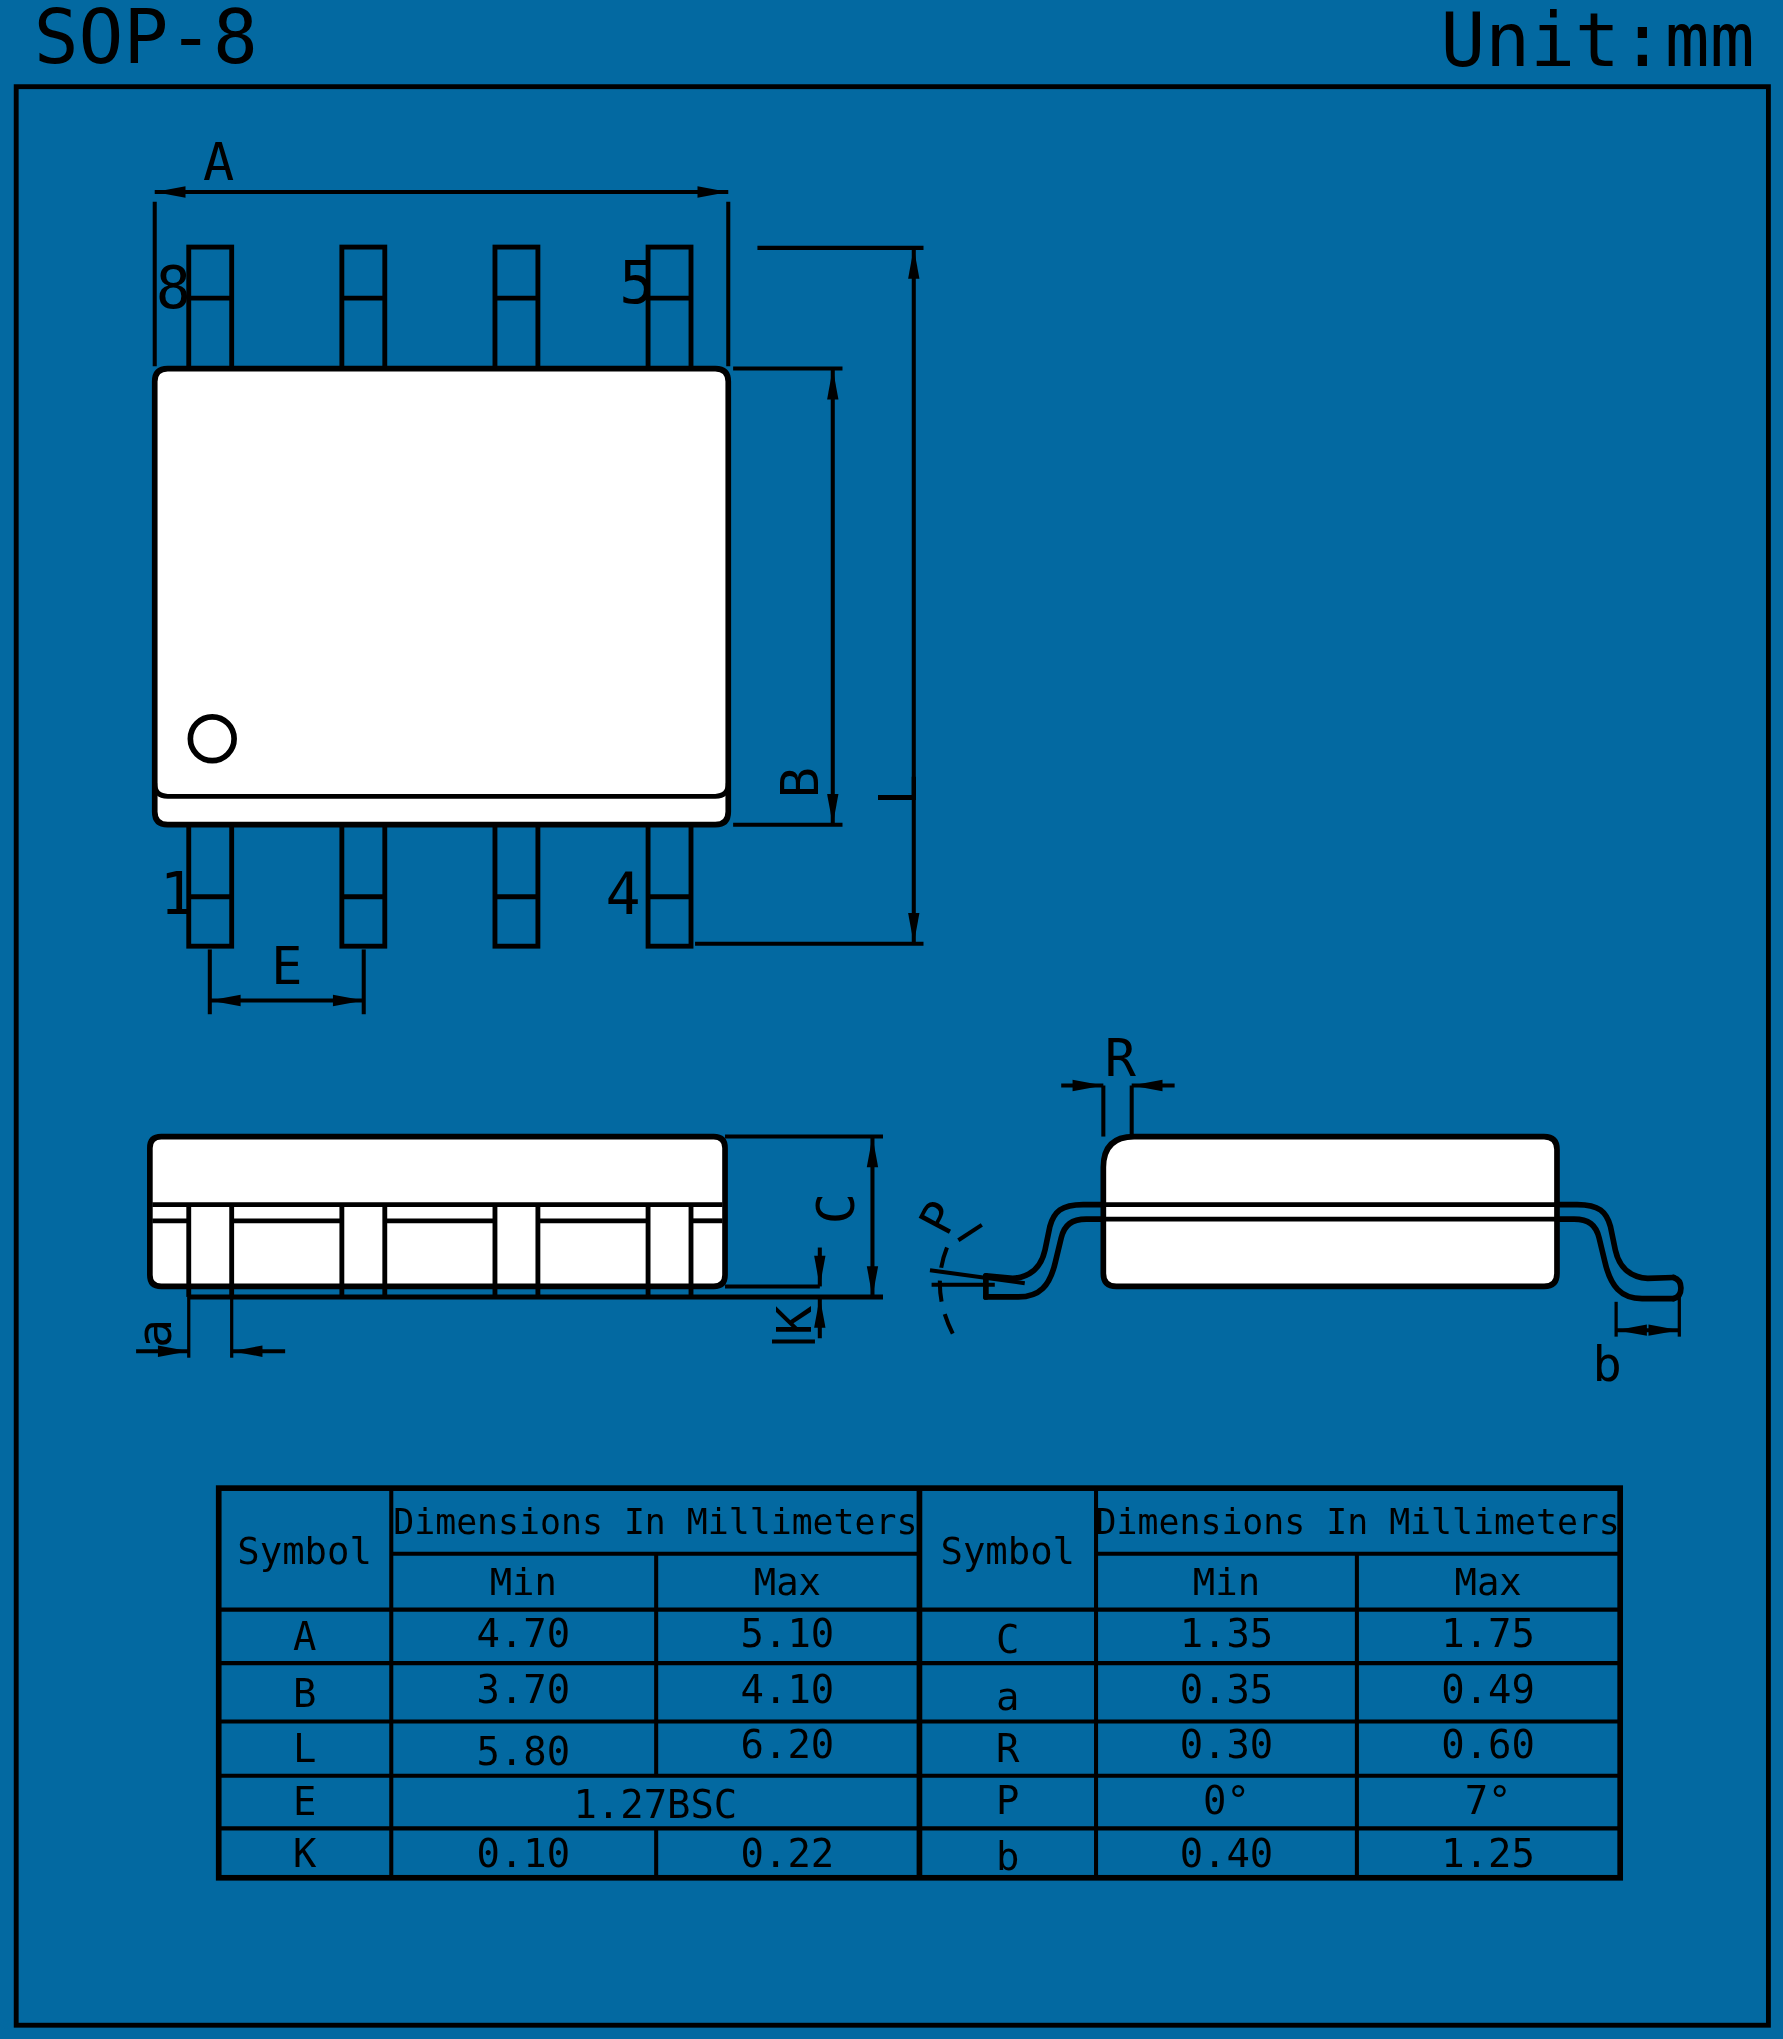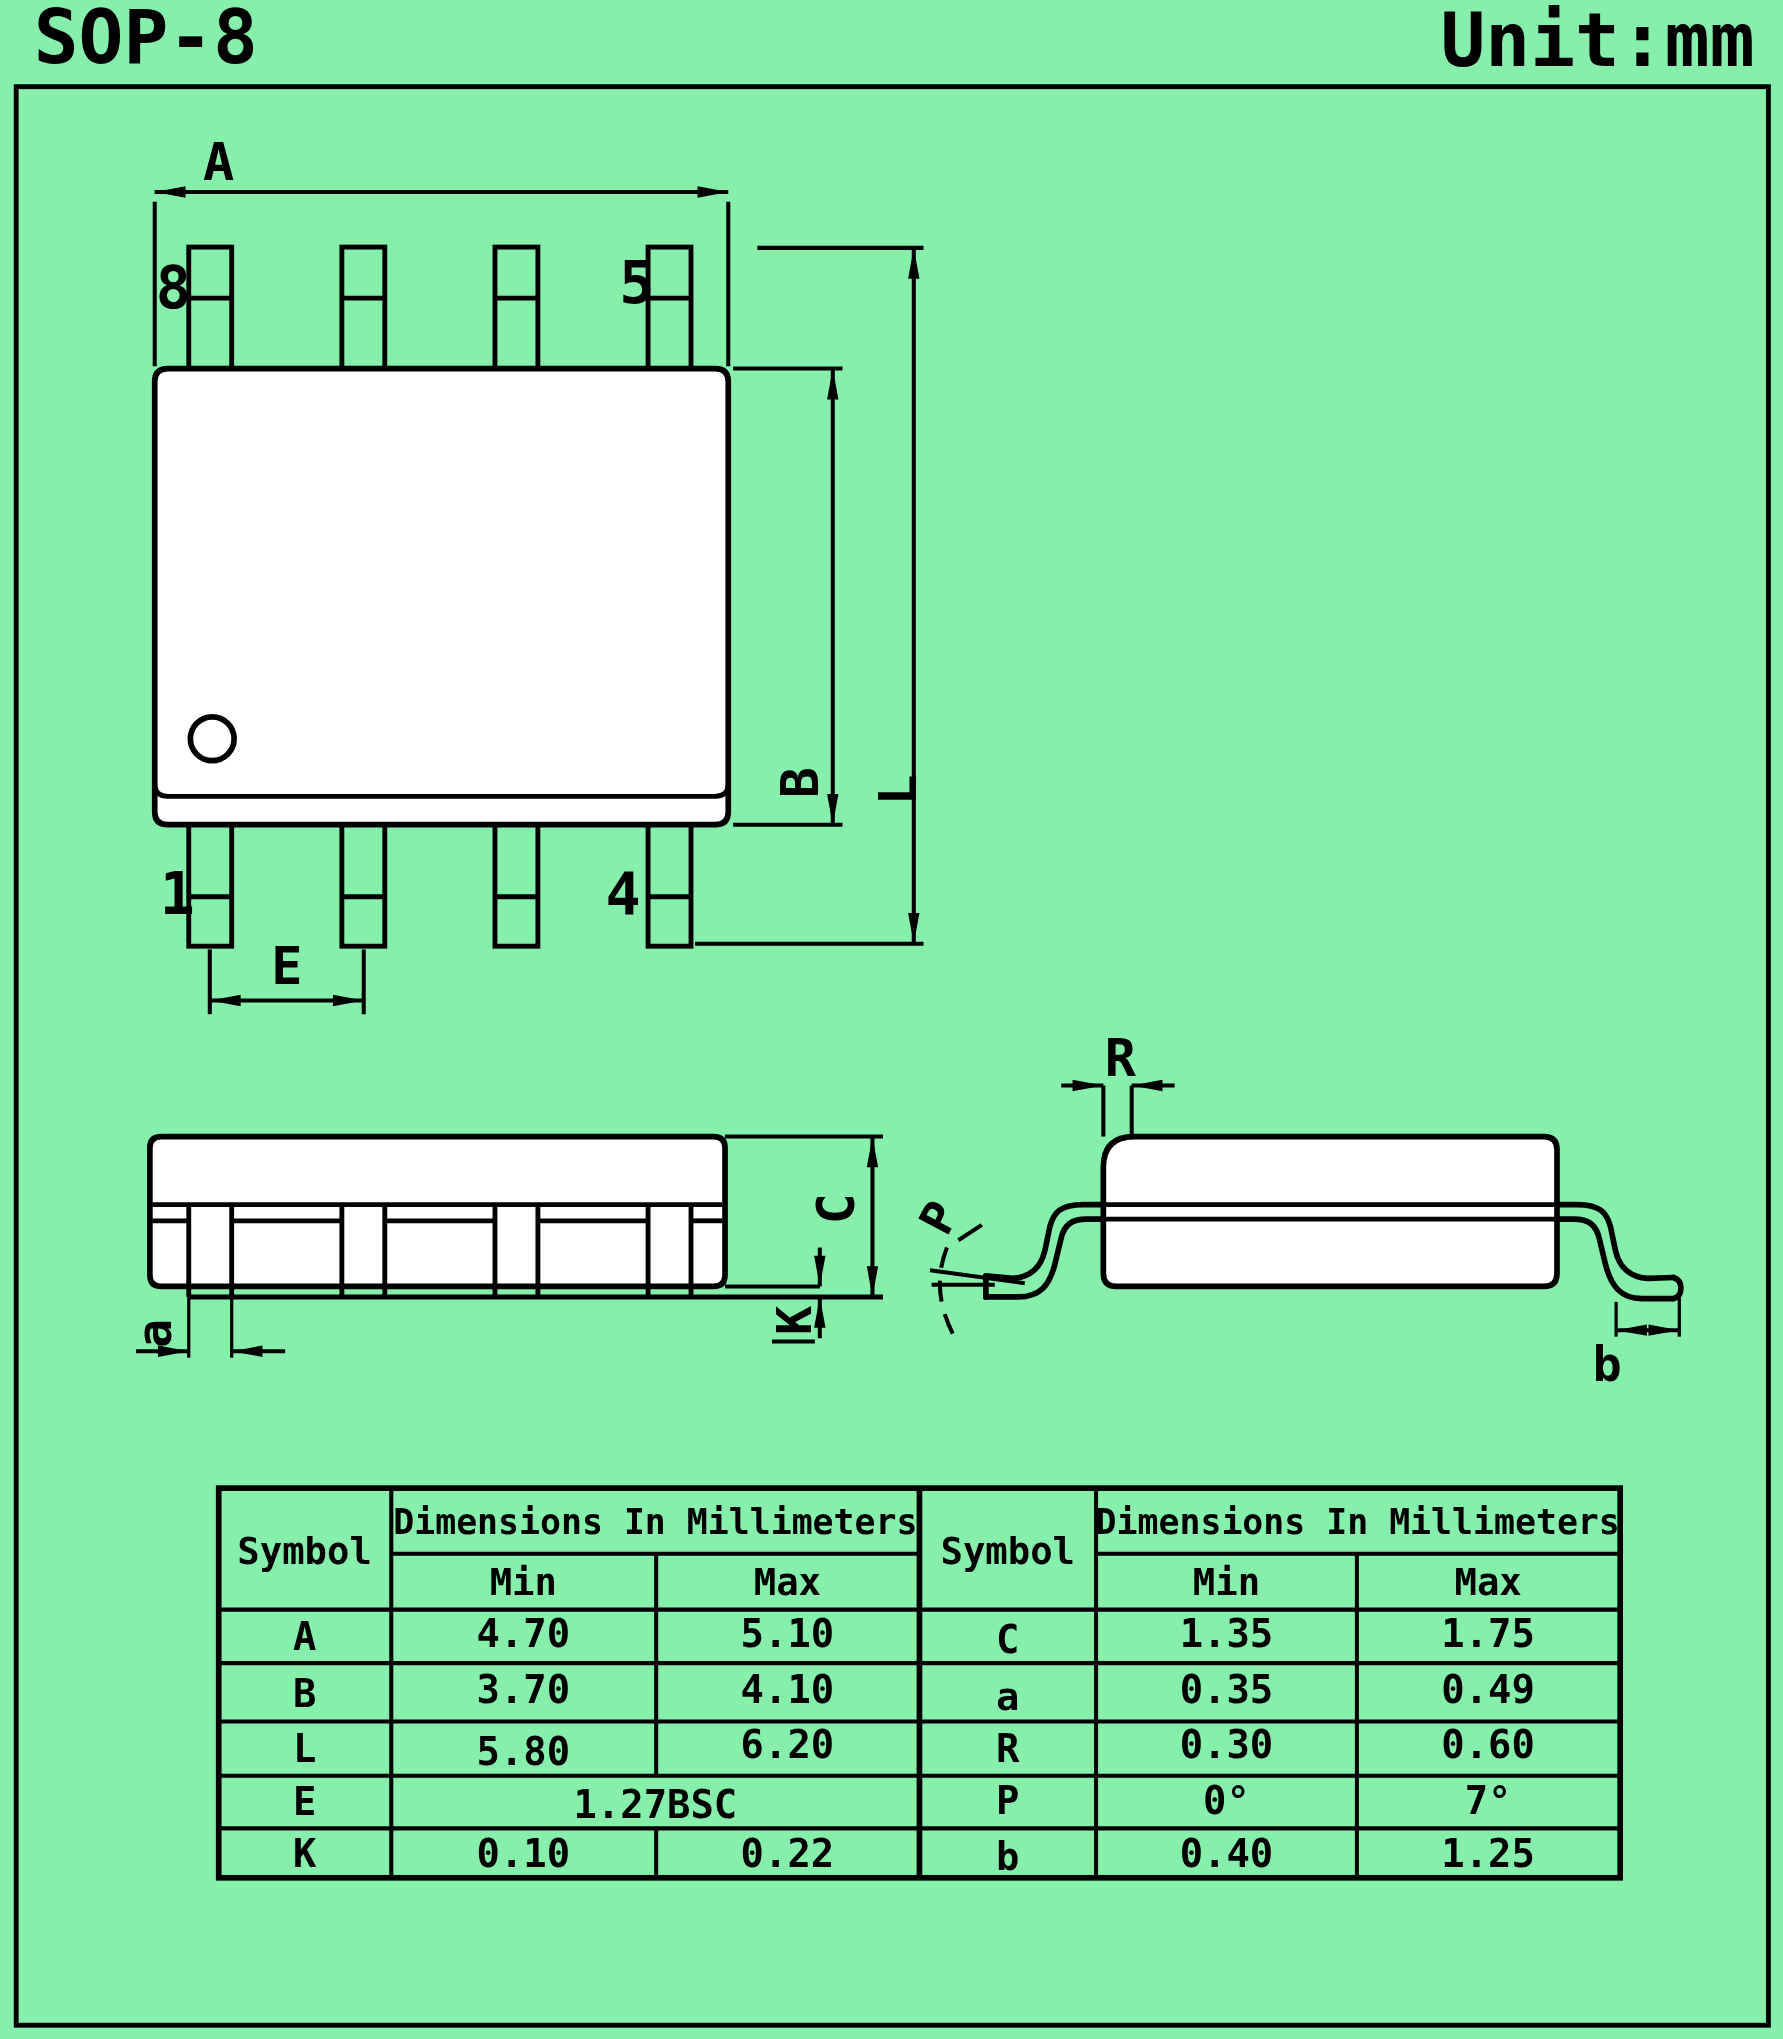--- a/index.html
+++ b/index.html
@@ -1,16 +1,16 @@
 <!DOCTYPE html>
 <html style="font-size:13px"><head>
 <meta charset="utf-8">
 <style>
   html,body{margin:0;padding:0;background:#fff;}
-  .page{position:relative;width:1783px;height:2039px;background:#86efac;font-family:"DejaVu Sans Mono","Liberation Mono",monospace;font-weight:bold;}
+  .page{position:relative;width:1783px;height:2039px;background:#0369a1;font-family:"DejaVu Sans Mono","Liberation Mono",monospace;}
   svg{position:absolute;left:0;top:0;}
   text{fill:#000;font-family:"DejaVu Sans Mono","Liberation Mono",monospace;}
   .ln{stroke:#000;fill:none;}
   .w7{stroke-width:7;} .w6{stroke-width:6;} .w5{stroke-width:5;} .w4{stroke-width:4;}
   .body{fill:#fff;stroke:#000;stroke-width:7;}
   .arrow{fill:#000;stroke:none;}
   .rnd{stroke-linecap:round;stroke-linejoin:round;}
 </style>
 </head>
 <body>

